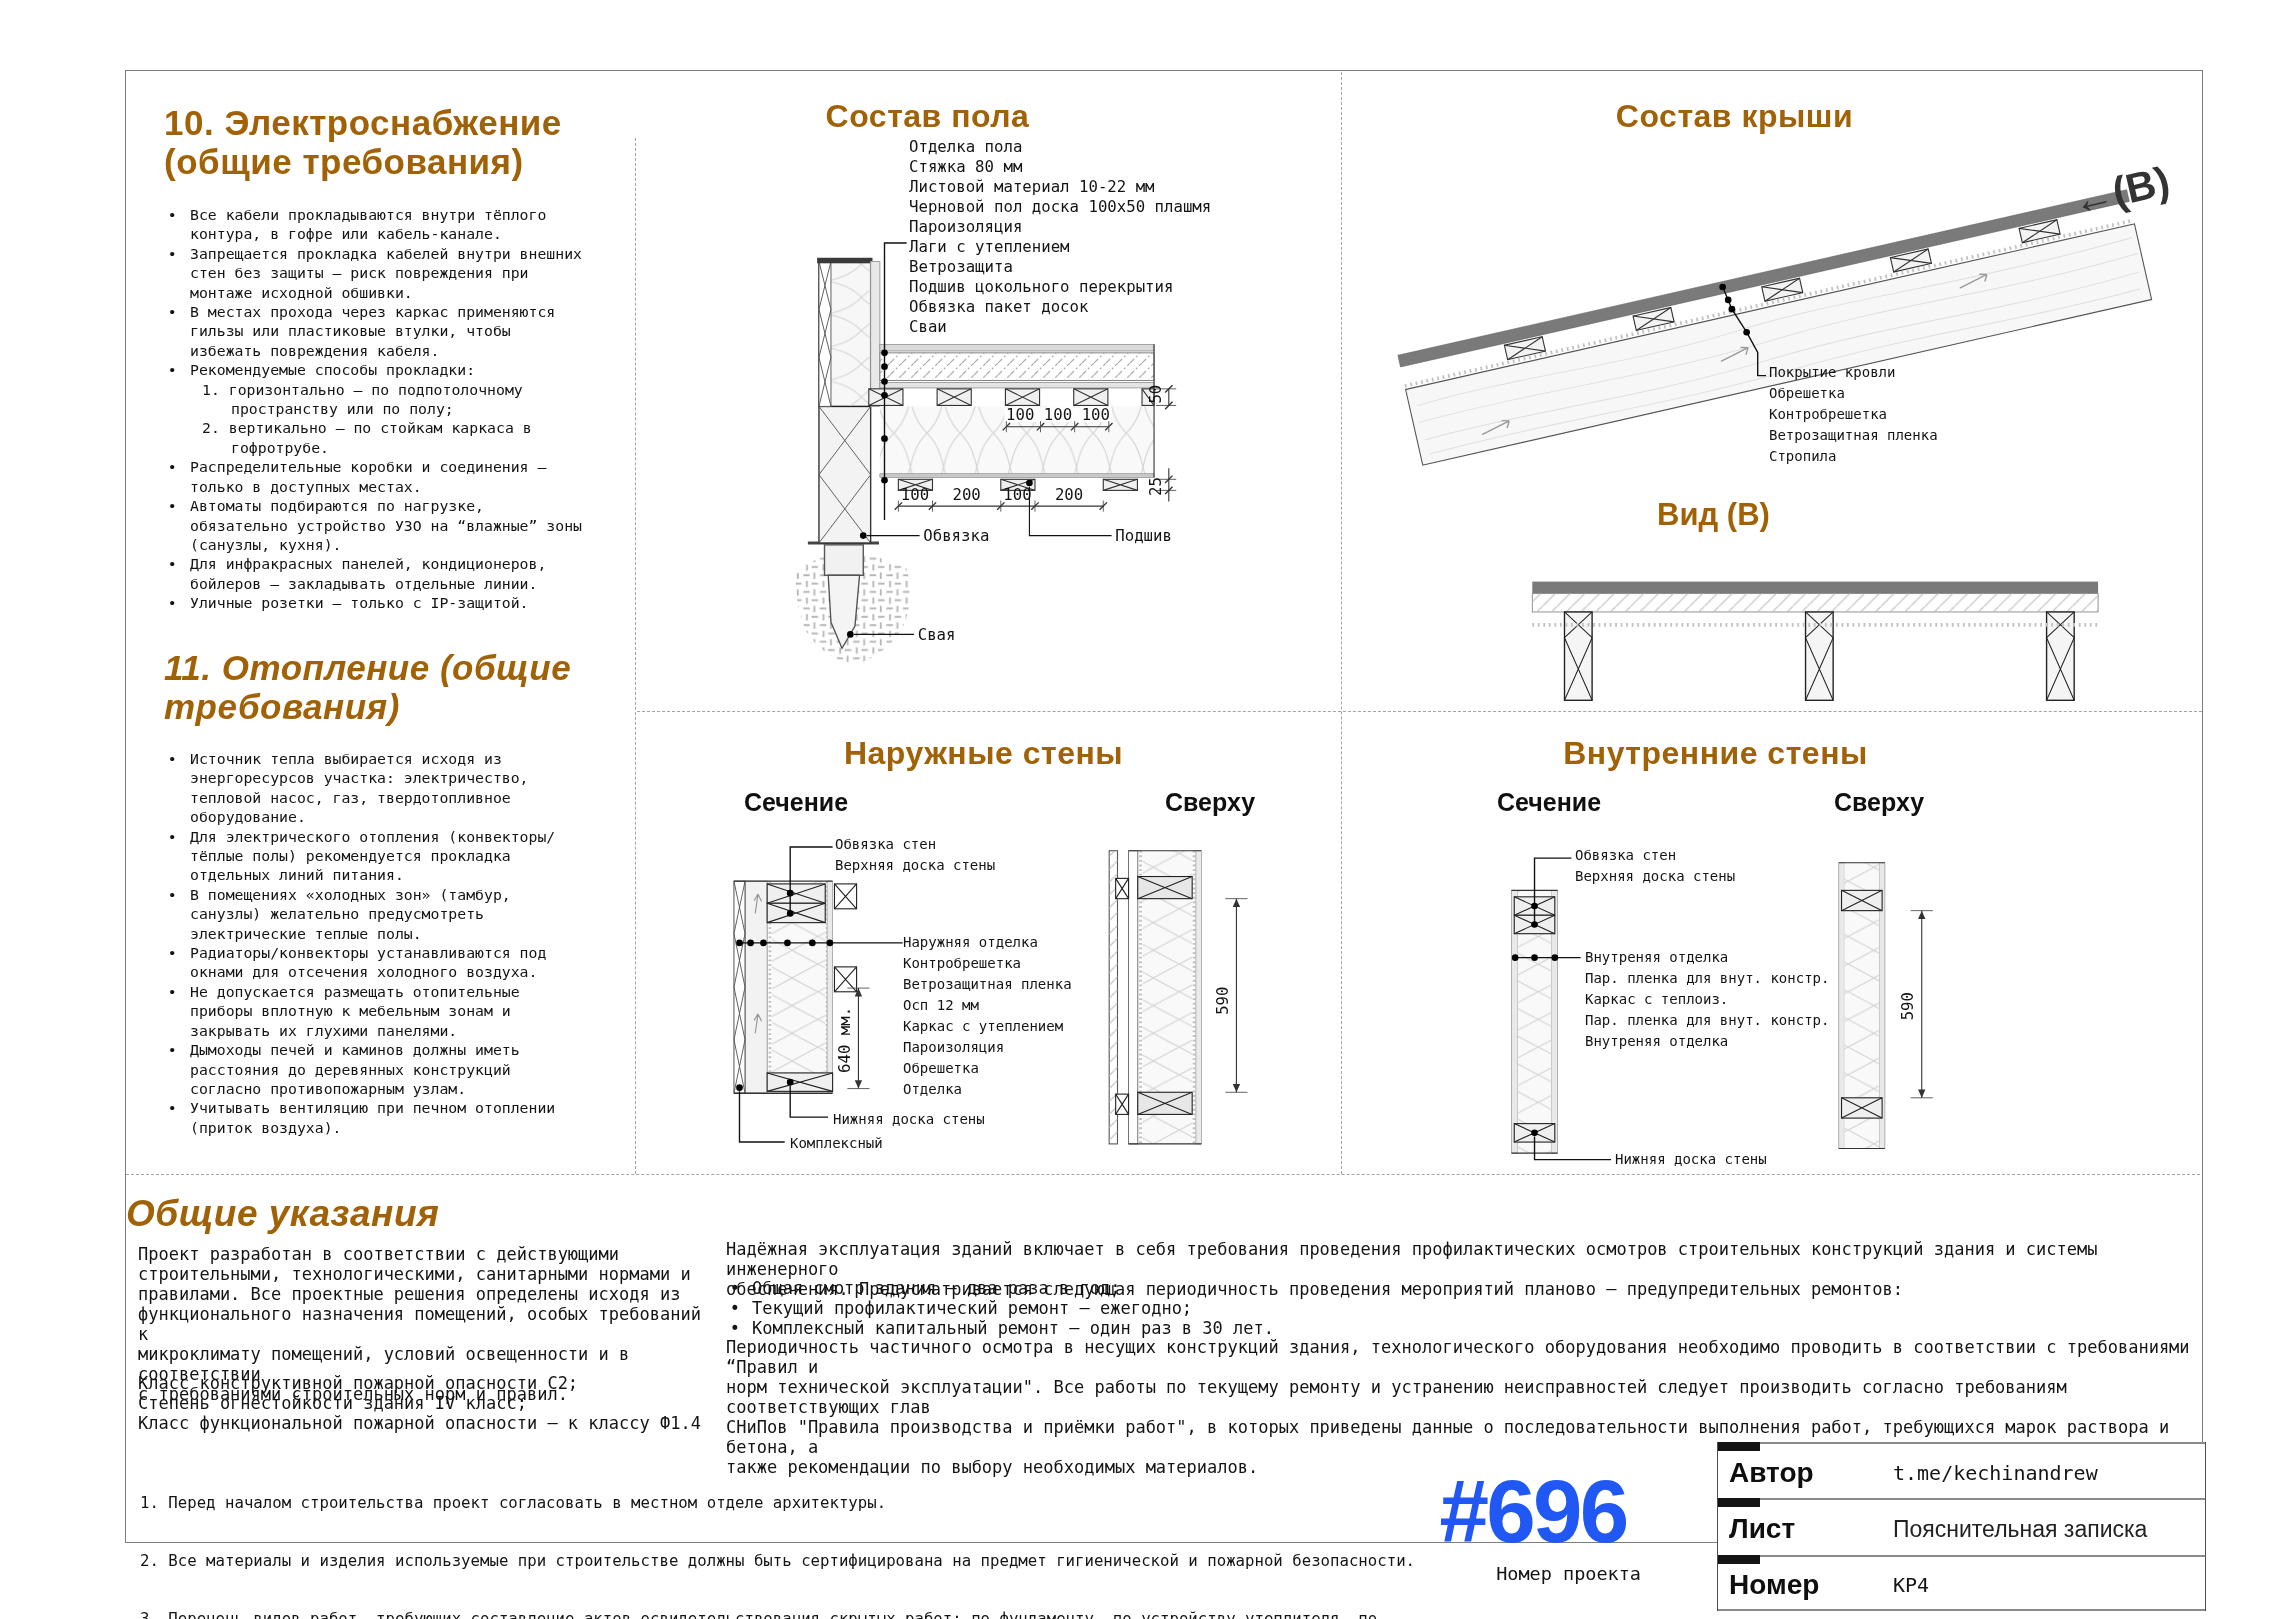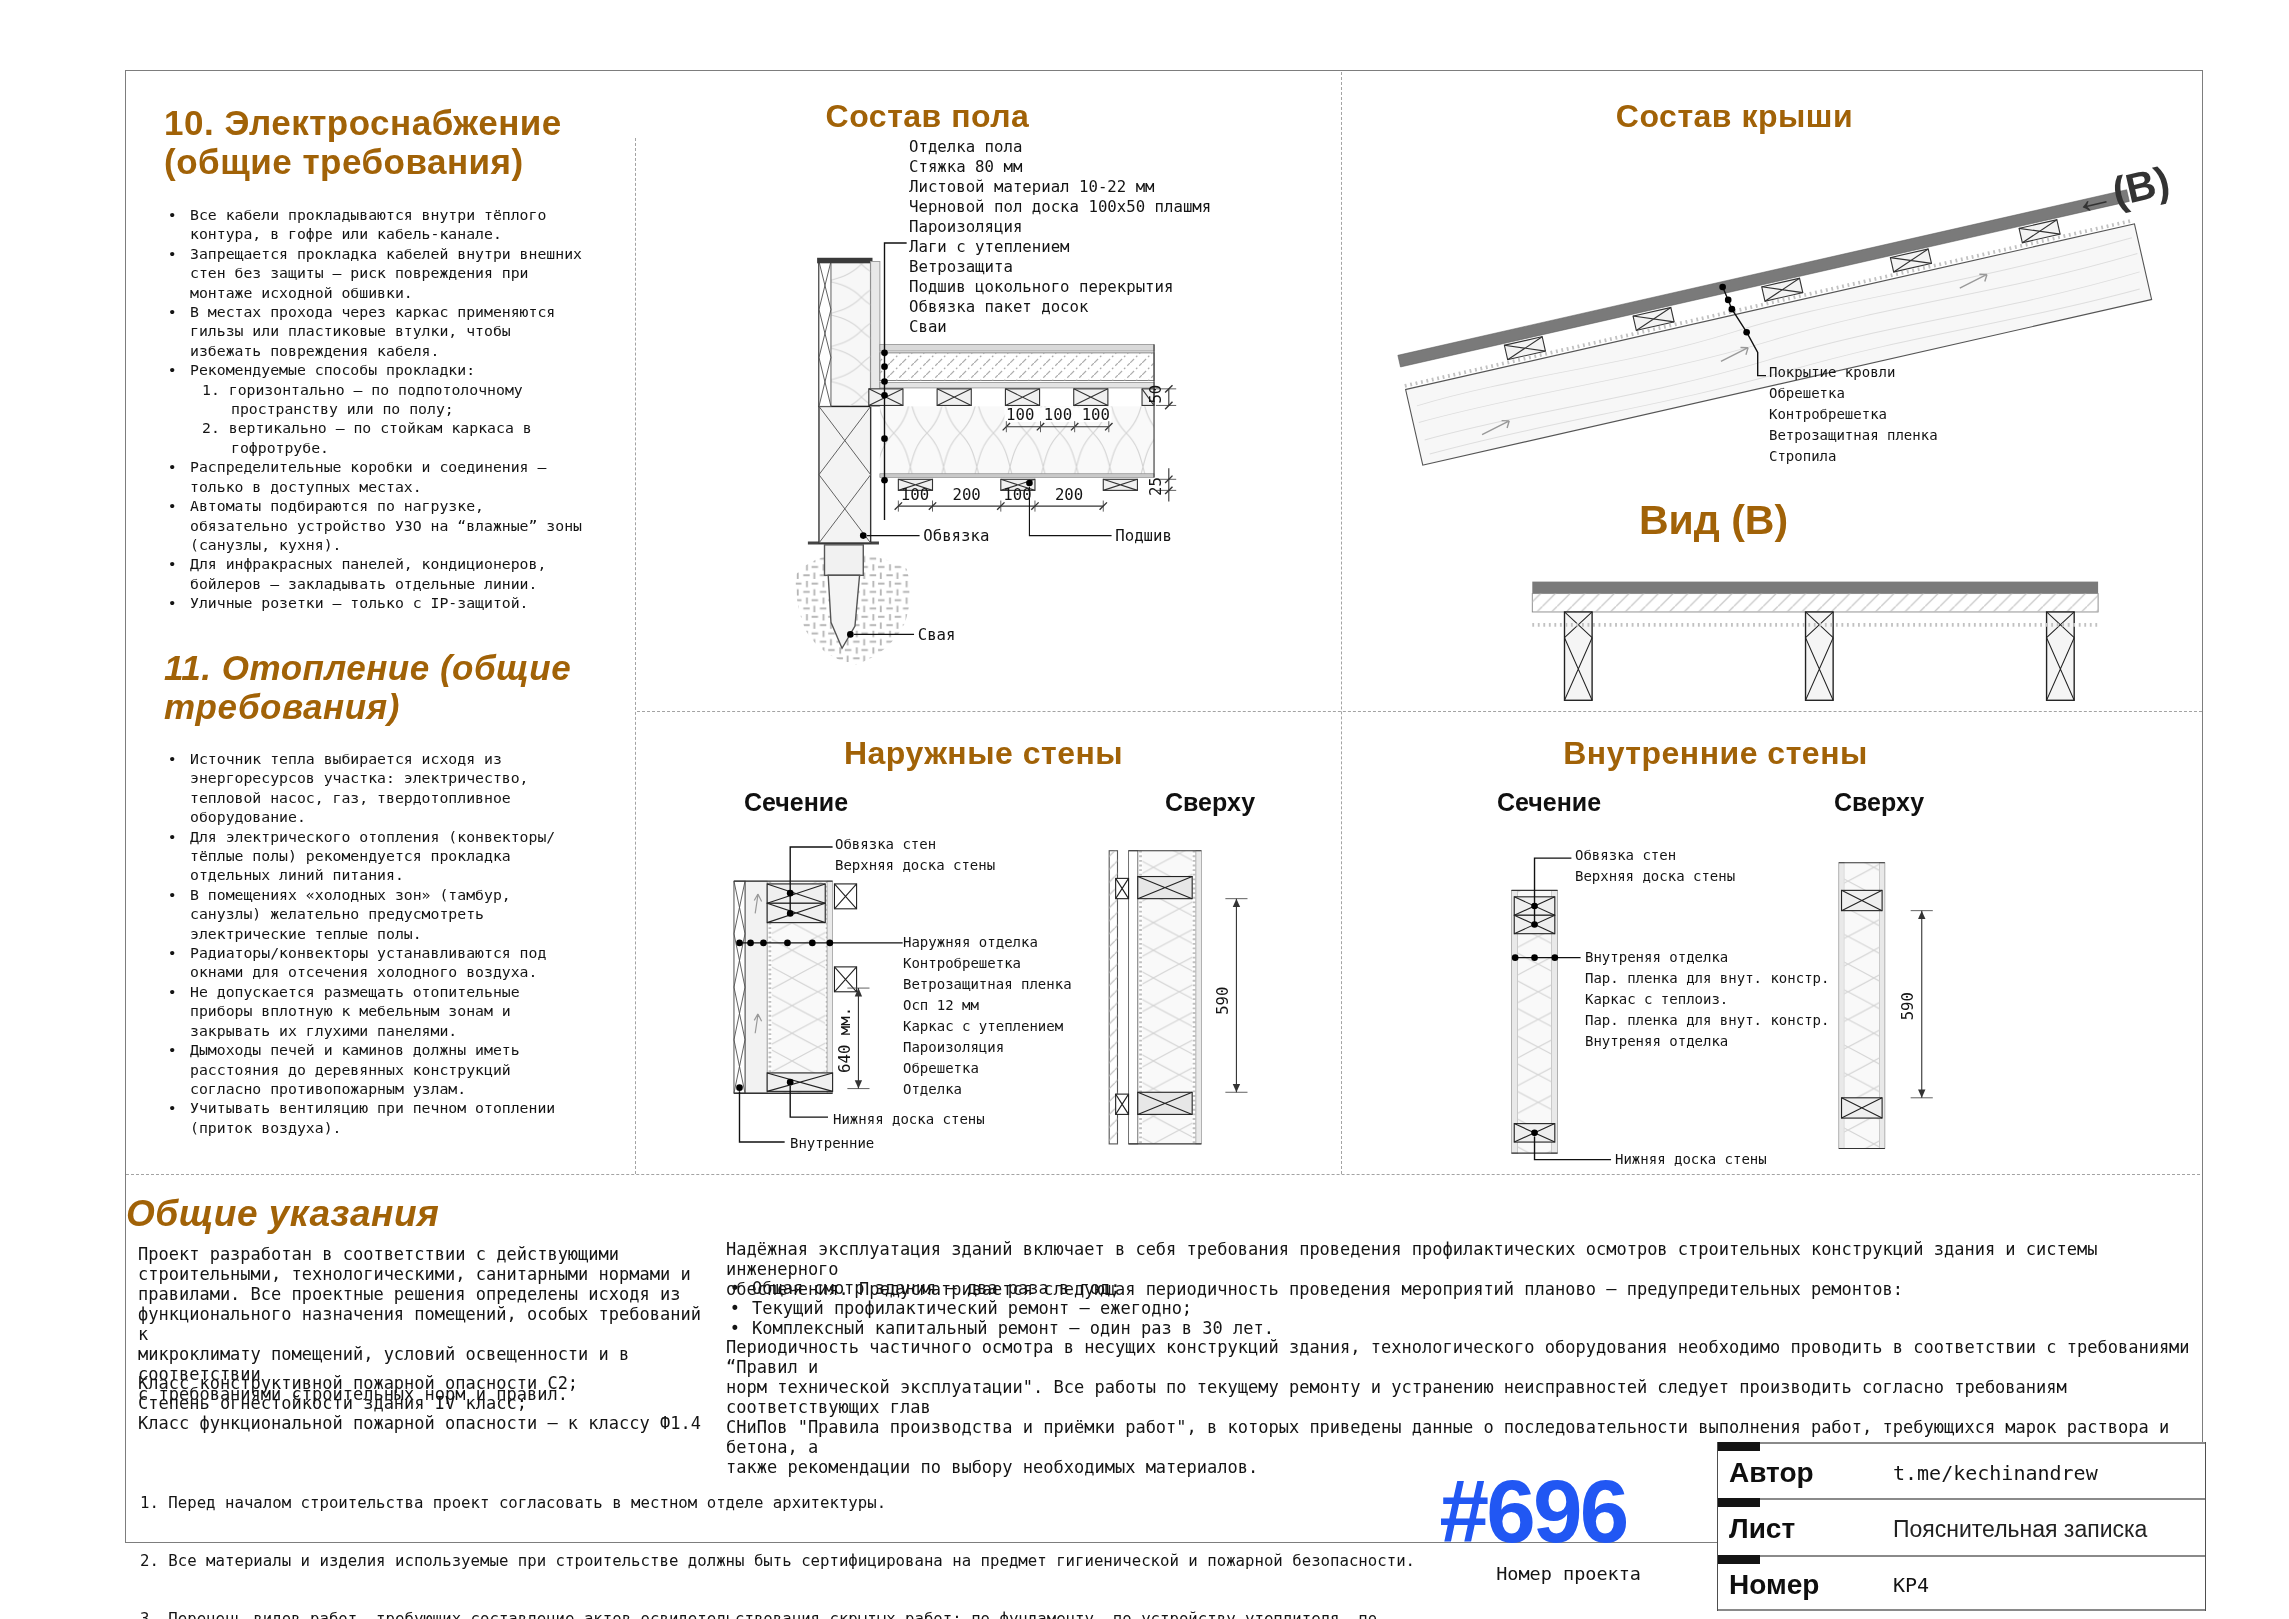--- a/index.html
+++ b/index.html
@@ -248,21 +248,21 @@
         <circle cx="393" cy="220" r="3.6"></circle>
     </g>
   </svg>
 
   <div class="abs disp" style="left:2072px;top:168px;font-size:41px;color:#333;transform:rotate(-13deg);">←(B)</div>
   <div class="abs mono t17 pre" style="left:1769px;top:362px;width:351px;">Покрытие кровли
 Обрешетка
 Контробрешетка
 Ветрозащитная пленка
 Стропила</div>
-  <div class="abs disp" style="left:1575px;top:497px;width:277px;font-size:41px;text-align:center;">Вид (В)</div>
+  <div class="abs disp" style="left:1575px;top:497px;width:277px;font-size:31px;text-align:center;">Вид (В)</div>
 
   <svg class="abs" style="left:1527px;top:577px;" width="581" height="138" viewBox="0 0 630 150">
     <defs>
       <pattern id="vh" width="16" height="16" patternUnits="userSpaceOnUse">
         <path d="M-2,18 L18,-2" stroke="#bbbbbb" stroke-width="1.2" fill="none"></path>
       </pattern>
     </defs>
     <rect x="5" y="5" width="615" height="13" fill="#7a7a7a"></rect>
     <rect x="5" y="18" width="615" height="20" fill="#ffffff" stroke="#888" stroke-width="1"></rect>
     <rect x="5" y="18" width="615" height="20" fill="url(#vh)"></rect>
@@ -386,21 +386,21 @@
 Верхняя доска стены</div>
   <div class="abs mono t17 pre" style="left:903px;top:932px;width:295px;">Наружняя отделка
 Контробрешетка
 Ветрозащитная пленка
 Осп 12 мм
 Каркас с утеплением
 Пароизоляция
 Обрешетка
 Отделка</div>
   <div class="abs mono t17" style="left:833px;top:1109px;">Нижняя доска стены</div>
-  <div class="abs mono t17" style="left:790px;top:1133px;">Внутренние</div>
+  <div class="abs mono t17" style="left:790px;top:1133px;">Комплексный</div>
 
   <div class="abs disp sec-title" style="left:1485px;top:735px;width:461px;">Внутренние стены</div>
   <div class="abs sub-bold" style="left:1497px;top:788px;">Сечение</div>
   <div class="abs sub-bold" style="left:1834px;top:788px;">Сверху</div>
 
   <svg class="abs" style="left:1357px;top:812px;" width="840" height="378" viewBox="0 0 910 410">
     <defs>
       <pattern id="iins" width="56" height="30" patternUnits="userSpaceOnUse">
         <path d="M0,0 C18,10 38,20 56,30 M56,0 C38,10 18,20 0,30" stroke="#d4d4d4" stroke-width="1.2" fill="none"></path>
       </pattern>

